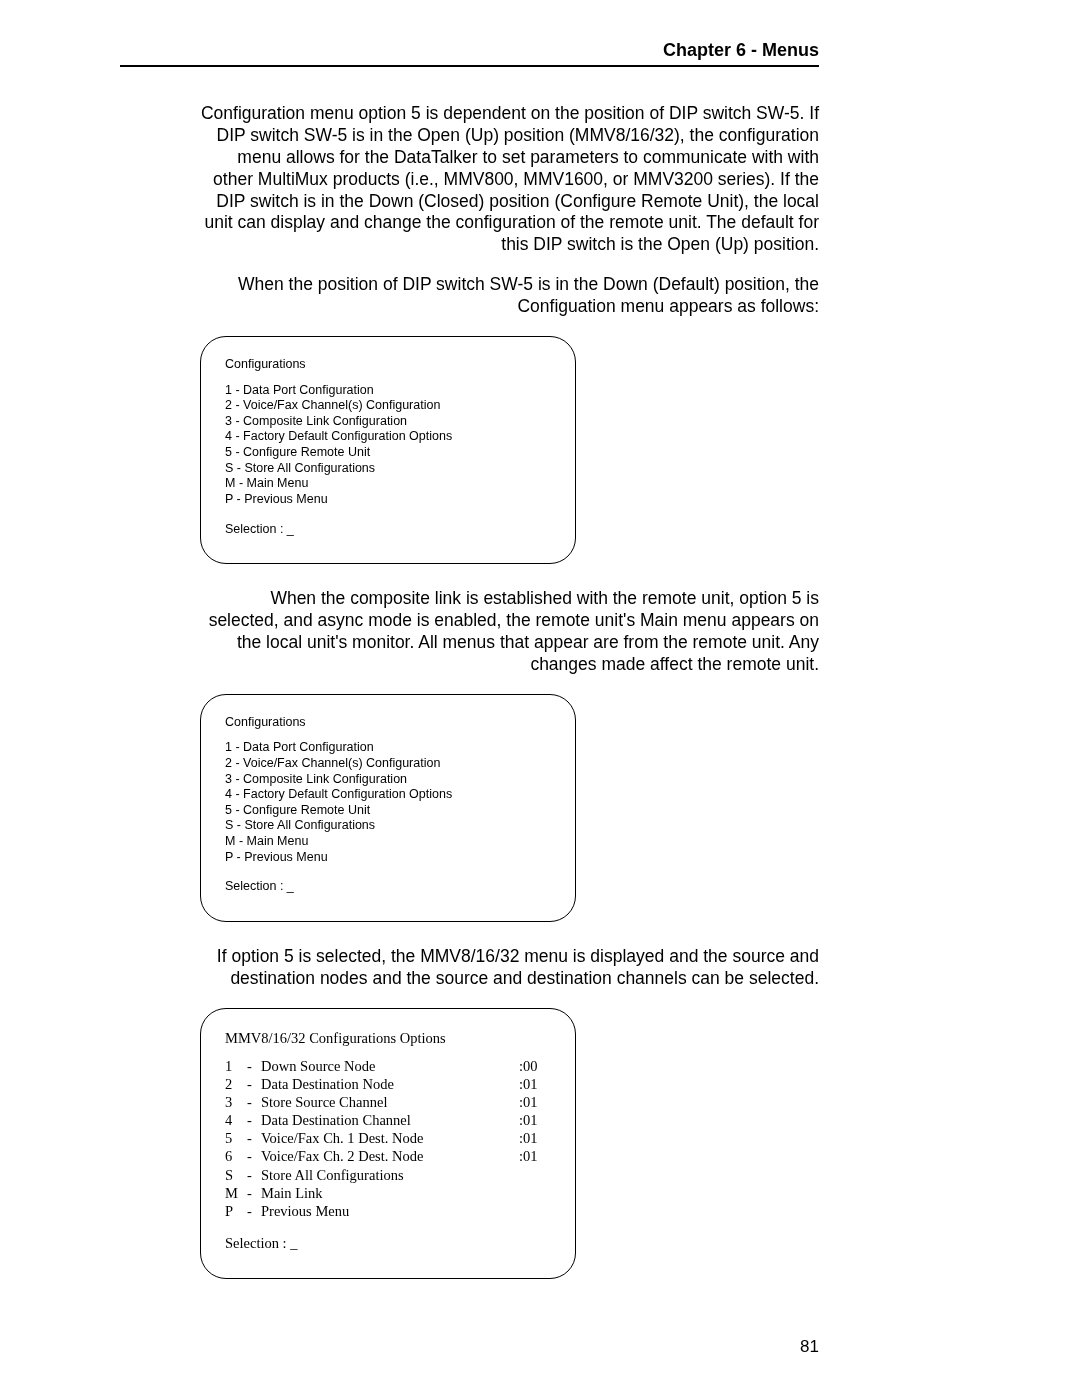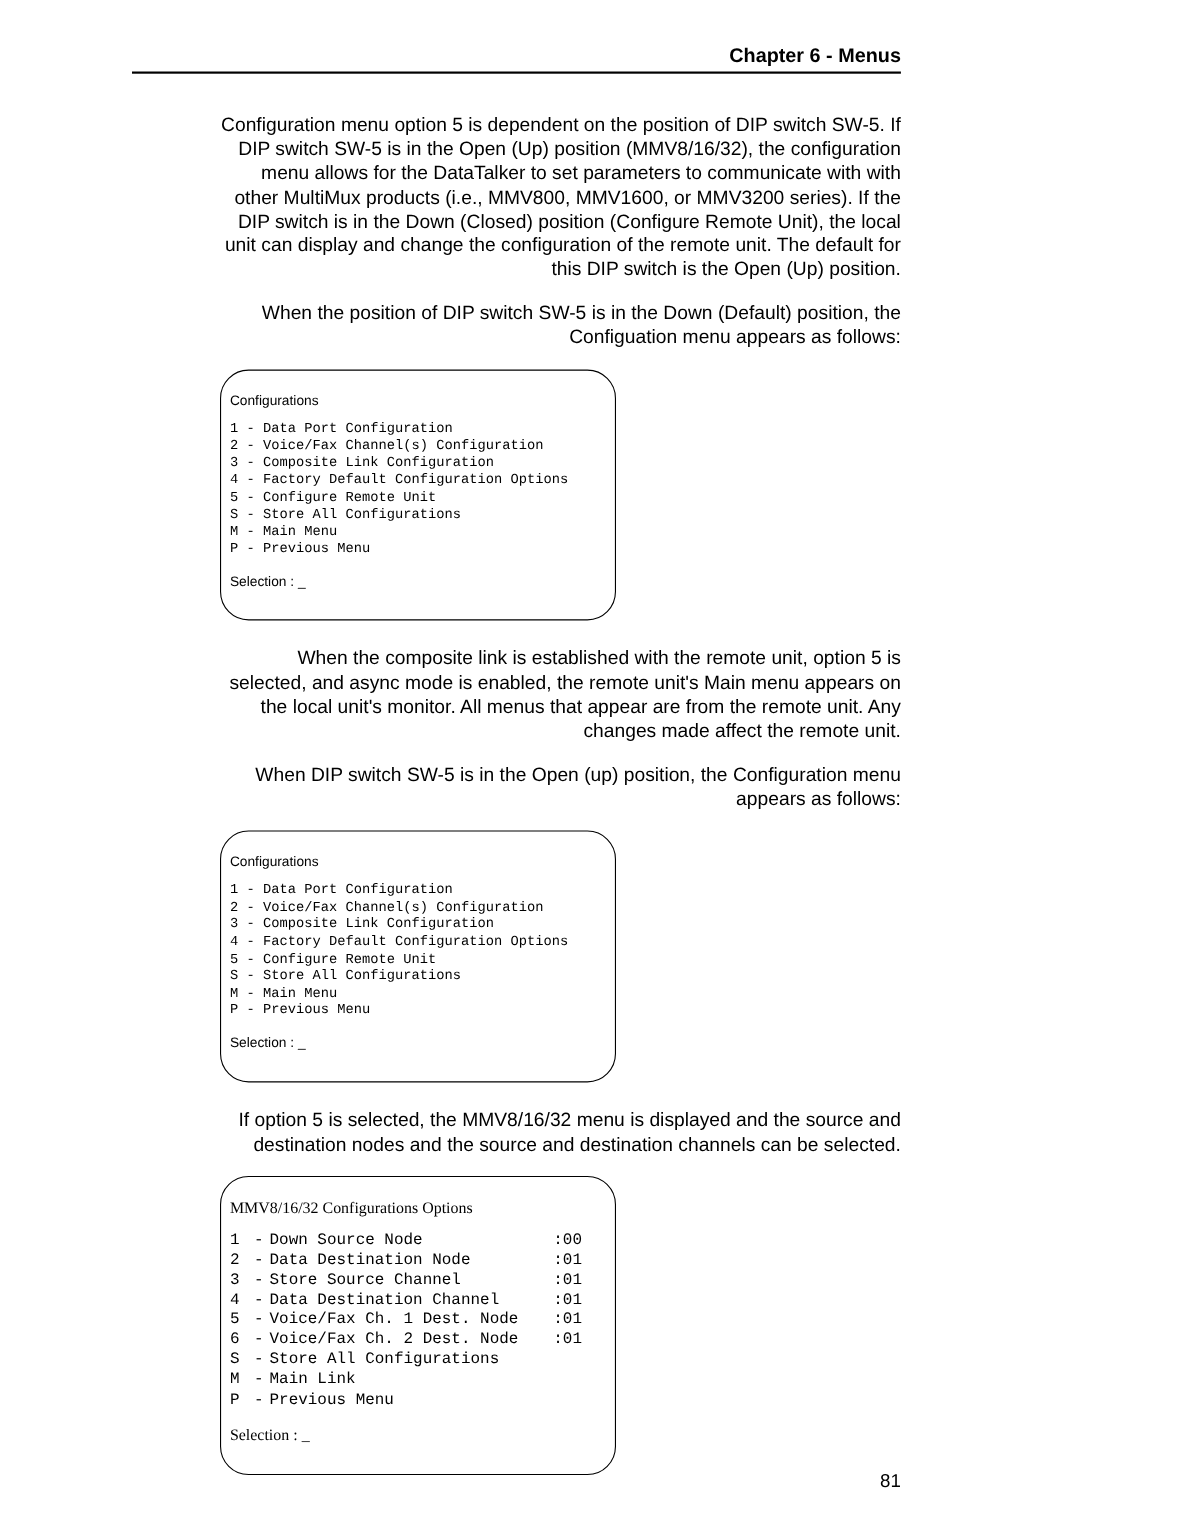--- a/index.html
+++ b/index.html
@@ -37,28 +37,28 @@
   .body-text p { margin: 0 0 18px 0; text-align: right; }
   h2.sub {
     font-size: 22px;
     font-weight: bold;
     margin: 20px 0 12px 0;
   }
   .menu-box {
     border: 1.5px solid #000;
     border-radius: 26px;
     width: 330px;
-    padding: 20px 20px 26px 8px;
+    padding: 20px 20px 26px 24px;
     margin: 0 0 24px 0;
     font-size: 12.5px;
     line-height: 1.25;
   }
   .menu-box.serif { font-family: "Times New Roman", Times, serif; font-size: 14.5px; }
   .menu-title { margin-bottom: 10px; }
-  .menu-items { margin-bottom: 14px; font-family: Liberation Mono, monospace; }
+  .menu-items { margin-bottom: 14px; }
   .menu-line { white-space: pre; }
   .menu-row { display: flex; }
   .menu-row .k { width: 22px; }
   .menu-row .dash { width: 14px; }
   .menu-row .lbl { flex: 1; }
   .menu-row .val { width: 36px; text-align: left; }
   .page-num {
     position: absolute;
     right: 100px;
     bottom: 40px;
@@ -92,21 +92,20 @@
         <div class="menu-line">S - Store All Configurations</div>
         <div class="menu-line">M - Main Menu</div>
         <div class="menu-line">P - Previous Menu</div>
       </div>
       <div>Selection : _</div>
     </div>
 
     <p>When the composite link is established with the remote unit, option 5 is selected, and async mode is enabled, the remote unit's Main menu appears on the local unit's monitor.  All menus that appear are from the remote unit.  Any changes made affect the remote unit.</p>
 
 
-    <p>When DIP switch SW-5 is in the Open (up) position, the Configuration menu appears as follows:</p>
 
     <div class="menu-box">
       <div class="menu-title">Configurations</div>
       <div class="menu-items">
         <div class="menu-line">1 - Data Port Configuration</div>
         <div class="menu-line">2 - Voice/Fax Channel(s) Configuration</div>
         <div class="menu-line">3 - Composite Link Configuration</div>
         <div class="menu-line">4 - Factory Default Configuration Options</div>
         <div class="menu-line">5 - Configure Remote Unit</div>
         <div class="menu-line">S - Store All Configurations</div>

